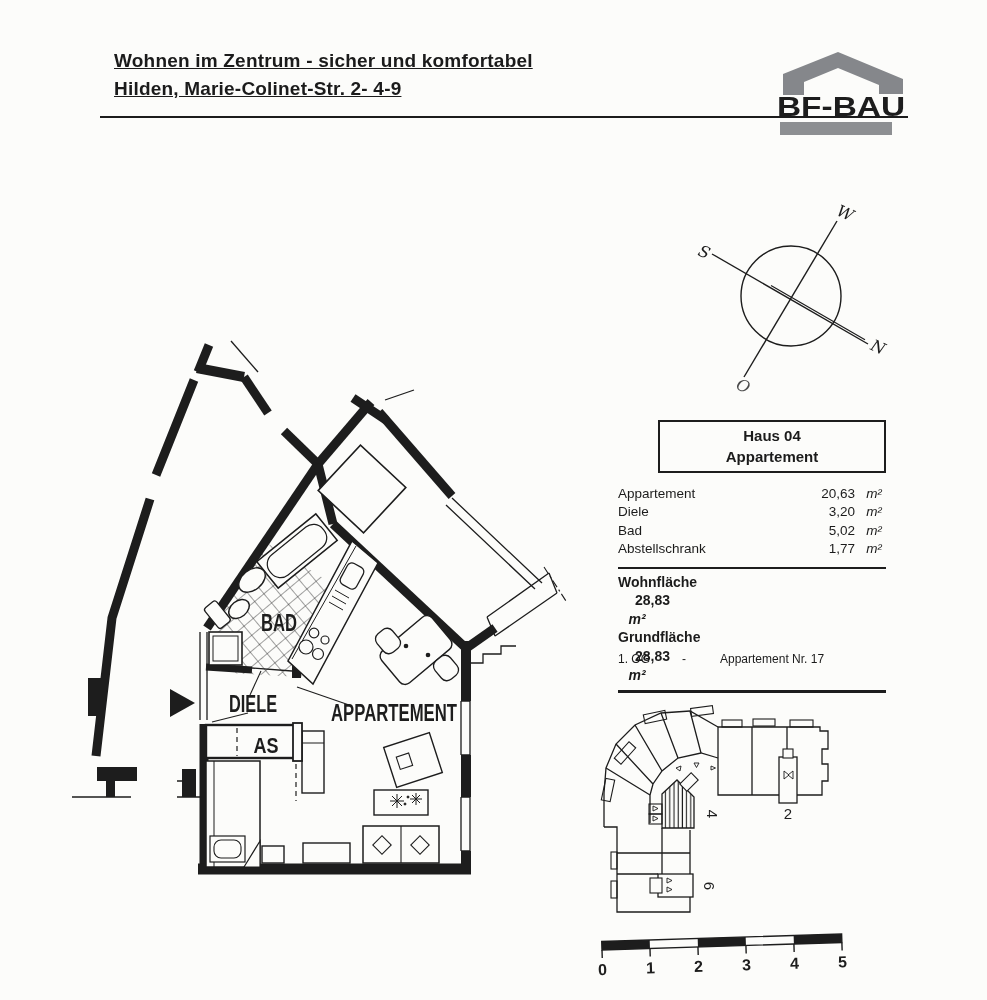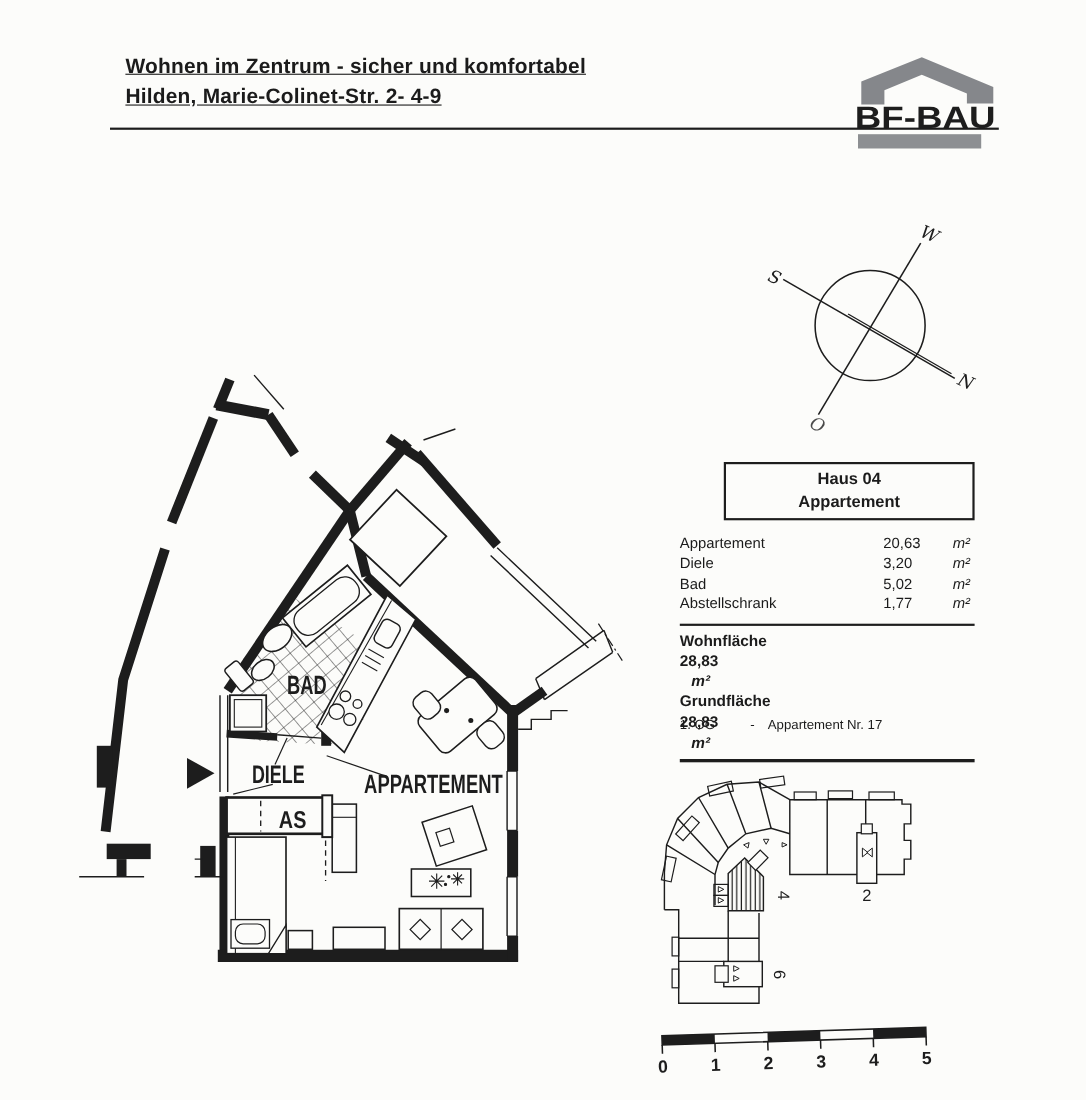--- a/index.html
+++ b/index.html
@@ -9,29 +9,29 @@
   
   #header{left:114px;top:47px;font-size:19px;font-weight:bold;line-height:28px;letter-spacing:.2px;text-decoration:underline;}
   #rule{left:100px;top:116px;width:808px;height:2px;background:#1c1c1c;}
   
   #areatable{left:618px;top:420px;width:268px;}
   .tbox{border:2px solid #1d1d1d;text-align:center;font-size:15px;font-weight:bold;
         padding:3px 0 4px 0;line-height:21px;margin-left:40px;}
   .trows{margin-top:12px;font-size:13.5px;}
   .trow{display:flex;line-height:18.4px;}
   .trow .lab{flex:1;text-align:left;}
-  .trow .val{width:52px;}
+  .trow .val{width:52px;text-align:right;}
   .trow .unit{width:24px;margin-left:7px;text-align:center;font-style:italic;}
   .midrule{height:2px;background:#1d1d1d;margin:8px 0 4px 0;}
   .totals{font-size:14px;font-weight:bold;}
   .totals .trow{line-height:18.6px;flex-direction:column;}
   .botrule{height:3px;background:#1d1d1d;margin-top:6px;}
   #caption{left:618px;top:652px;font-size:12px;display:flex;}
   #caption .dash{margin-left:32px;}
-  #caption .caplabel{margin-left:12px;}
+  #caption .caplabel{margin-left:34px;}
   svg{position:absolute;overflow:visible;}
   svg text{font-family:"Liberation Sans",sans-serif;fill:#1d1d1d;}
   .compass-letter{font-family:"DejaVu Serif",serif;font-style:italic;font-size:16px;}
 </style>
 </head>
 <body>
 
 <div class="abs" id="header">
   <div>Wohnen im Zentrum - sicher und komfortabel</div>
   <div>Hilden, Marie-Colinet-Str. 2- 4-9</div>

